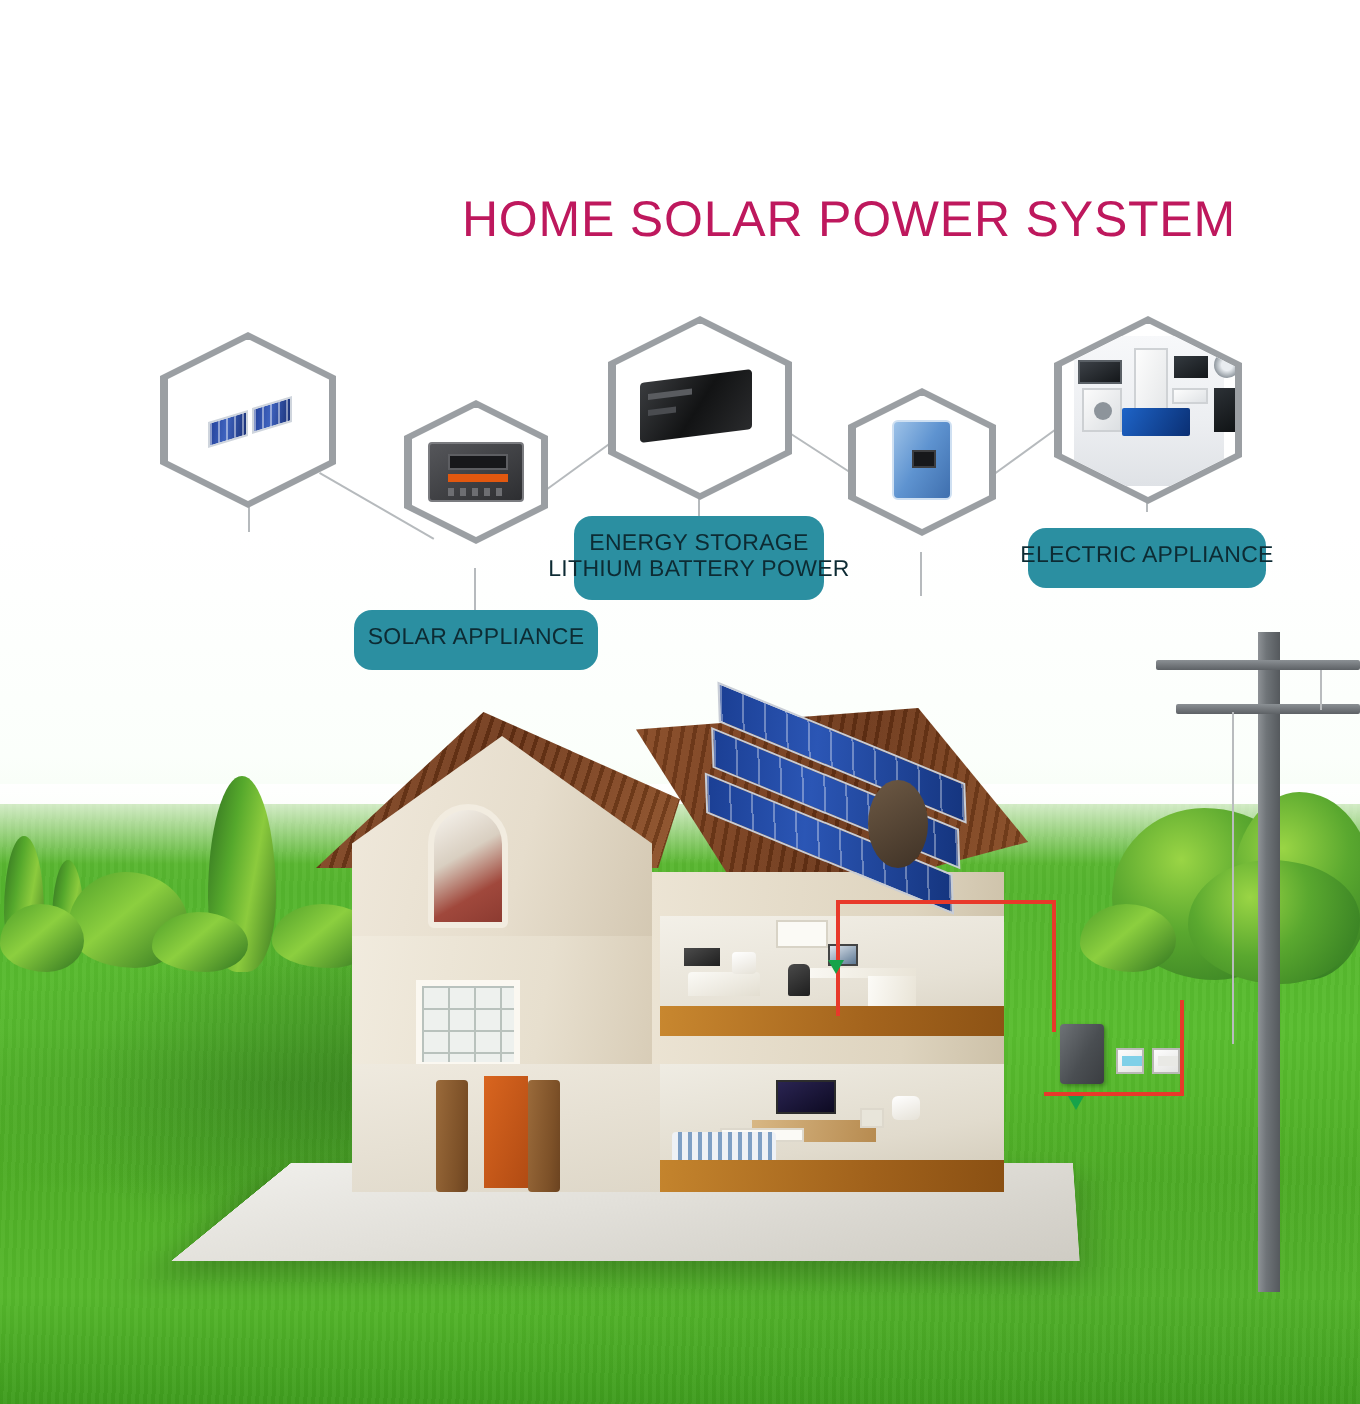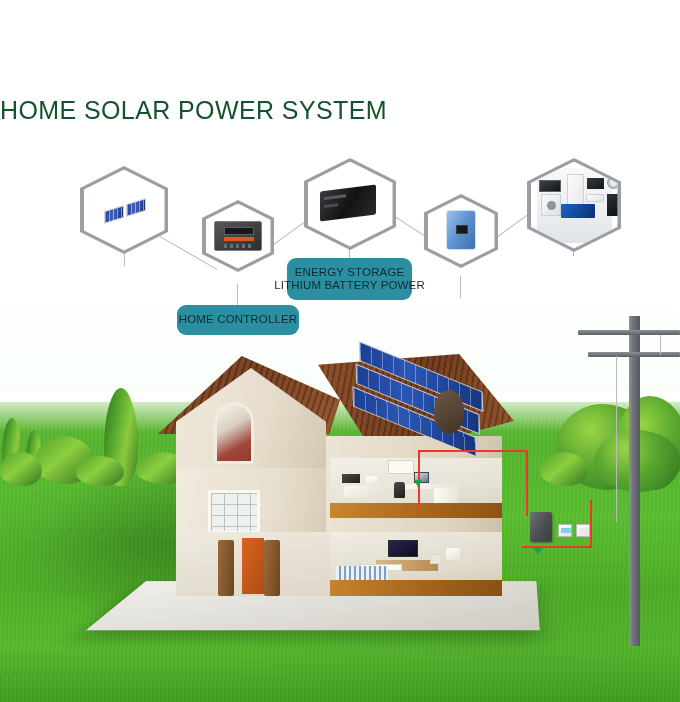--- a/index.html
+++ b/index.html
@@ -192,22 +192,22 @@
     display:flex; flex-direction:column; align-items:center; justify-content:center;
     padding:6px 10px;
     line-height:13.5px;
     white-space:nowrap;
   }
   .pill span{ display:block; }
   .connector{ position:absolute; background:#b6babd; transform-origin:0 0; height:1.4px; }
   .stem{ position:absolute; width:1.4px; background:#b6babd; }
 
   .title{
-    position:absolute; left:0; top:96px; width:618px; text-align:left;
-    font-size:25px; letter-spacing:.4px; color:#14532d; font-weight:400;
+    position:absolute; left:0; top:96px; width:618px; text-align:right;
+    font-size:25px; letter-spacing:.4px; color:#be185d; font-weight:400;
   }
 
   
   .pvmini{ position:absolute; width:20px; height:13px;
     background:linear-gradient(96deg,#25439b,#3f63bf 45%,#1b3278);
     border:1px solid #cfd5dd; transform:skewY(-17deg); }
   .pvmini:after{ content:""; position:absolute; inset:0;
     background:repeating-linear-gradient(90deg,rgba(255,255,255,.45) 0 1px,transparent 1px 4px); }
   .ctrl{ position:absolute; left:8px; top:14px; width:48px; height:30px;
     background:linear-gradient(150deg,#55565a,#2d2e31); border-radius:2px; border:1px solid #7b7c80; }
@@ -380,23 +380,26 @@
         <div class="ap" style="left:49px;top:26px;width:18px;height:8px;background:linear-gradient(150deg,#fdfdfd,#dfe2e5);border:1px solid #cfd2d5;"></div>
         <div class="ap" style="left:70px;top:8px;width:13px;height:13px;border-radius:50%;background:radial-gradient(circle,#e9edf1 30%,#8f979e 70%);"></div>
         <div class="ap" style="left:70px;top:26px;width:11px;height:22px;background:linear-gradient(150deg,#2c3136,#101315);"></div>
         <div class="ap" style="left:24px;top:36px;width:34px;height:14px;background:linear-gradient(120deg,#1e64c8,#0a2f73);border-radius:1px;"></div>
       </div>
     </div>
   </div>
 
 
   <div class="pill" style="left:177px;top:305px;width:122px;height:30px;">
-    <span>HOME CONTROLLER</span>
+    <span>SOLAR APPLIANCE</span>
   </div>
 
   <div class="pill" style="left:287px;top:258px;width:125px;height:42px;">
     <span>ENERGY STORAGE</span>
     <span>LITHIUM BATTERY POWER</span>
   </div>
 
 
+  <div class="pill" style="left:514px;top:264px;width:119px;height:30px;">
+    <span>ELECTRIC APPLIANCE</span>
+  </div>
 
 </div>
 
 </body></html>

